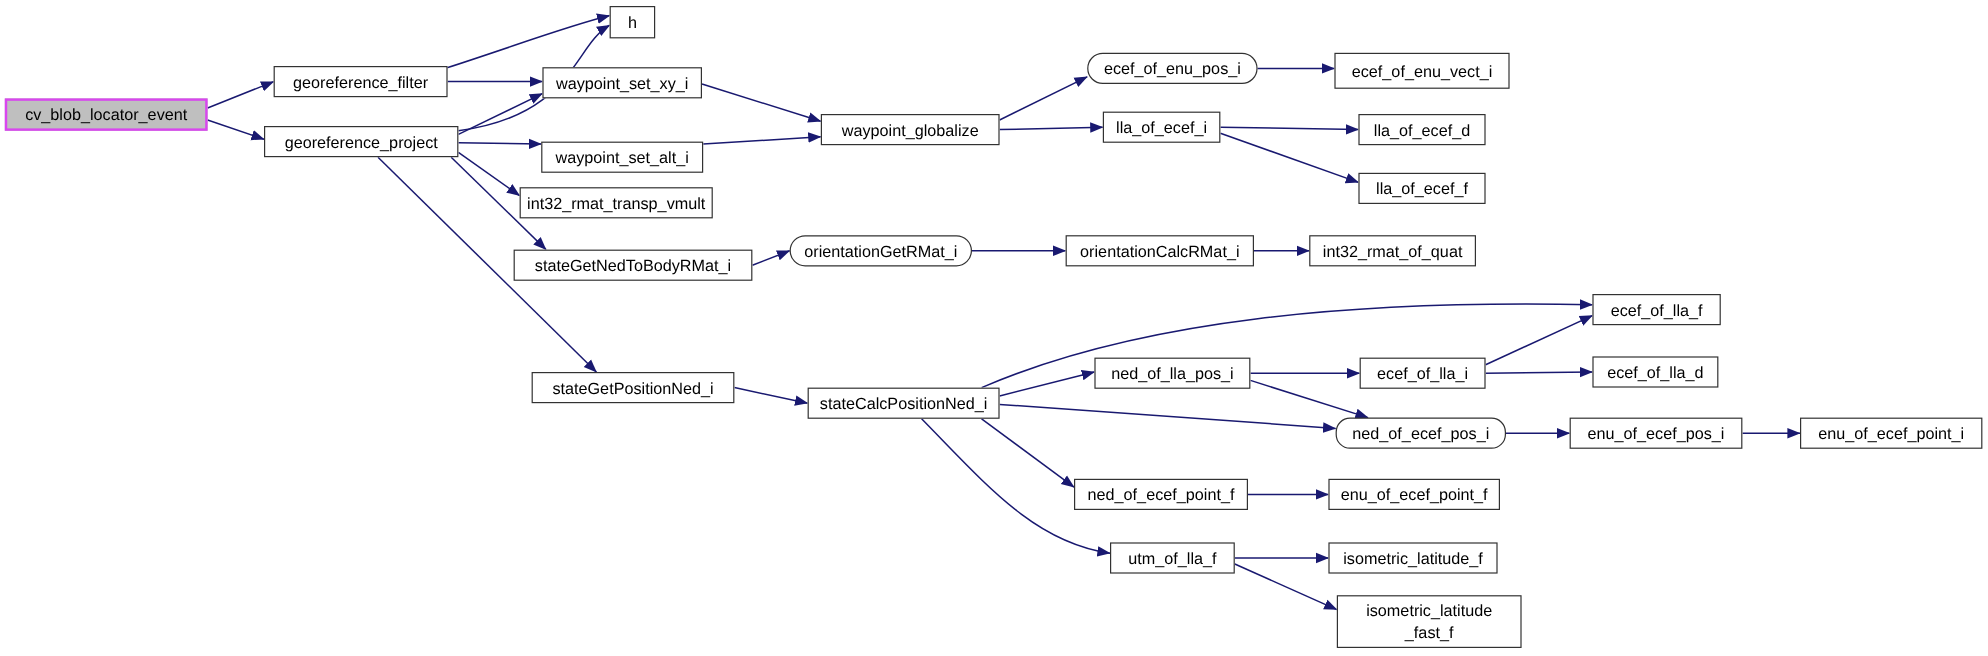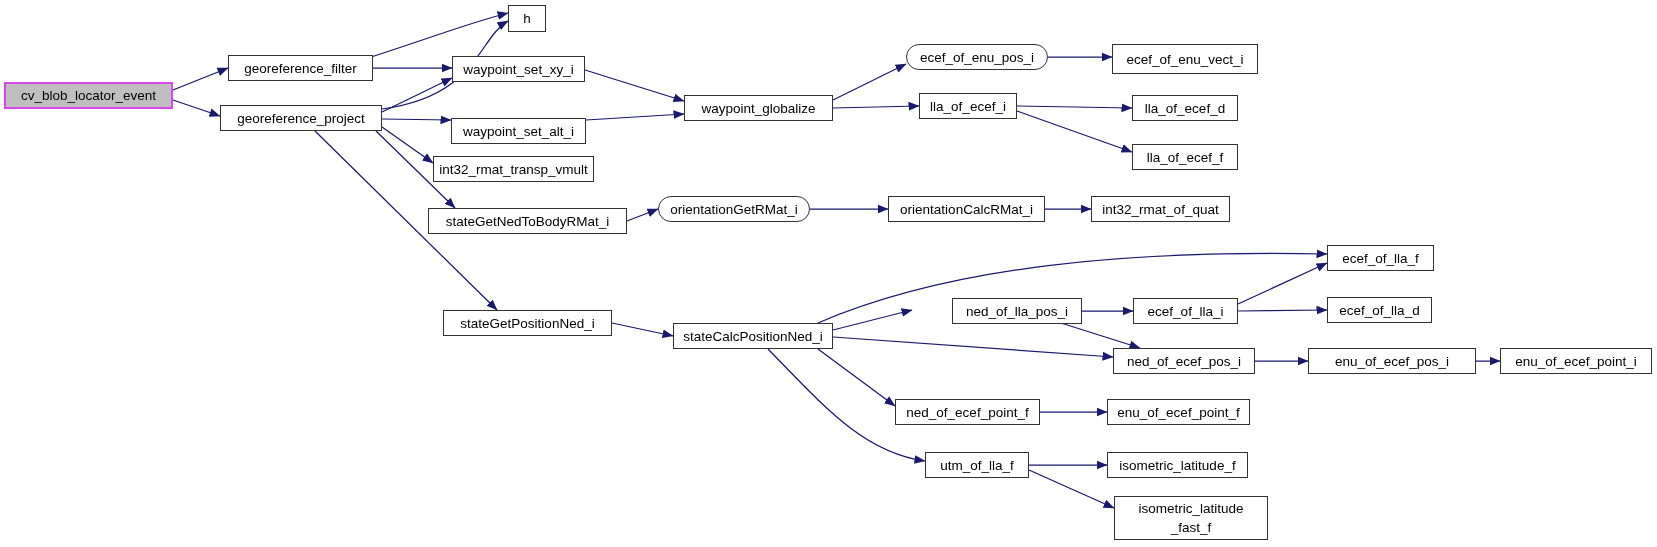--- a/index.html
+++ b/index.html
@@ -94,26 +94,26 @@
       <div class="node" style="left: 888px; top: 196px; width: 157px; height: 26px;">orientationCalcRMat_i</div>
       <div class="node" style="left: 1091px; top: 196px; width: 139px; height: 26px;">int32_rmat_of_quat</div>
       <div class="node" style="left: 684px; top: 95px; width: 149px; height: 26px;">waypoint_globalize</div>
       <div class="node" style="left: 906px; top: 44px; width: 142px; height: 26px; border-radius: 13px;">ecef_of_enu_pos_i</div>
       <div class="node" style="left: 1112px; top: 44px; width: 146px; height: 30px;">ecef_of_enu_vect_i</div>
       <div class="node" style="left: 919px; top: 93px; width: 98px; height: 26px;">lla_of_ecef_i</div>
       <div class="node" style="left: 1132px; top: 95px; width: 106px; height: 26px;">lla_of_ecef_d</div>
       <div class="node" style="left: 1132px; top: 144px; width: 106px; height: 26px;">lla_of_ecef_f</div>
       <div class="node" style="left: 443px; top: 310px; width: 169px; height: 26px;">stateGetPositionNed_i</div>
       <div class="node" style="left: 673px; top: 323px; width: 160px; height: 26px;">stateCalcPositionNed_i</div>
-      <div class="node" style="left: 912px; top: 298px; width: 130px; height: 26px; margin-left: 40px;">ned_of_lla_pos_i</div>
+      <div class="node" style="left: 912px; top: 298px; width: 130px; height: 26px;">ned_of_lla_pos_i</div>
       <div class="node" style="left: 1133px; top: 298px; width: 105px; height: 26px;">ecef_of_lla_i</div>
       <div class="node" style="left: 1327px; top: 245px; width: 107px; height: 26px;">ecef_of_lla_f</div>
       <div class="node" style="left: 1327px; top: 297px; width: 105px; height: 26px;">ecef_of_lla_d</div>
-      <div class="node" style="left: 1113px; top: 348px; width: 142px; height: 26px;">ned_of_ecef_pos_i</div>
-      <div class="node" style="left: 1308px; top: 348px; width: 168px; height: 26px;">enu_of_ecef_pos_i</div>
+      <div class="node" style="left: 1113px; top: 348px; width: 142px; height: 26px; border-radius: 12px;">ned_of_ecef_pos_i</div>
+      <div class="node" style="left: 1308px; top: 348px; width: 144px; height: 26px;">enu_of_ecef_pos_i</div>
       <div class="node" style="left: 1500px; top: 348px; width: 152px; height: 26px;">enu_of_ecef_point_i</div>
       <div class="node" style="left: 895px; top: 399px; width: 145px; height: 26px;">ned_of_ecef_point_f</div>
       <div class="node" style="left: 1107px; top: 399px; width: 143px; height: 26px;">enu_of_ecef_point_f</div>
       <div class="node" style="left: 925px; top: 452px; width: 104px; height: 26px;">utm_of_lla_f</div>
       <div class="node" style="left: 1107px; top: 452px; width: 141px; height: 26px;">isometric_latitude_f</div>
       <div class="node" style="left: 1114px; top: 496px; width: 154px; height: 44px;">isometric_latitude
 _fast_f</div>
     </div>
 </div>
 

